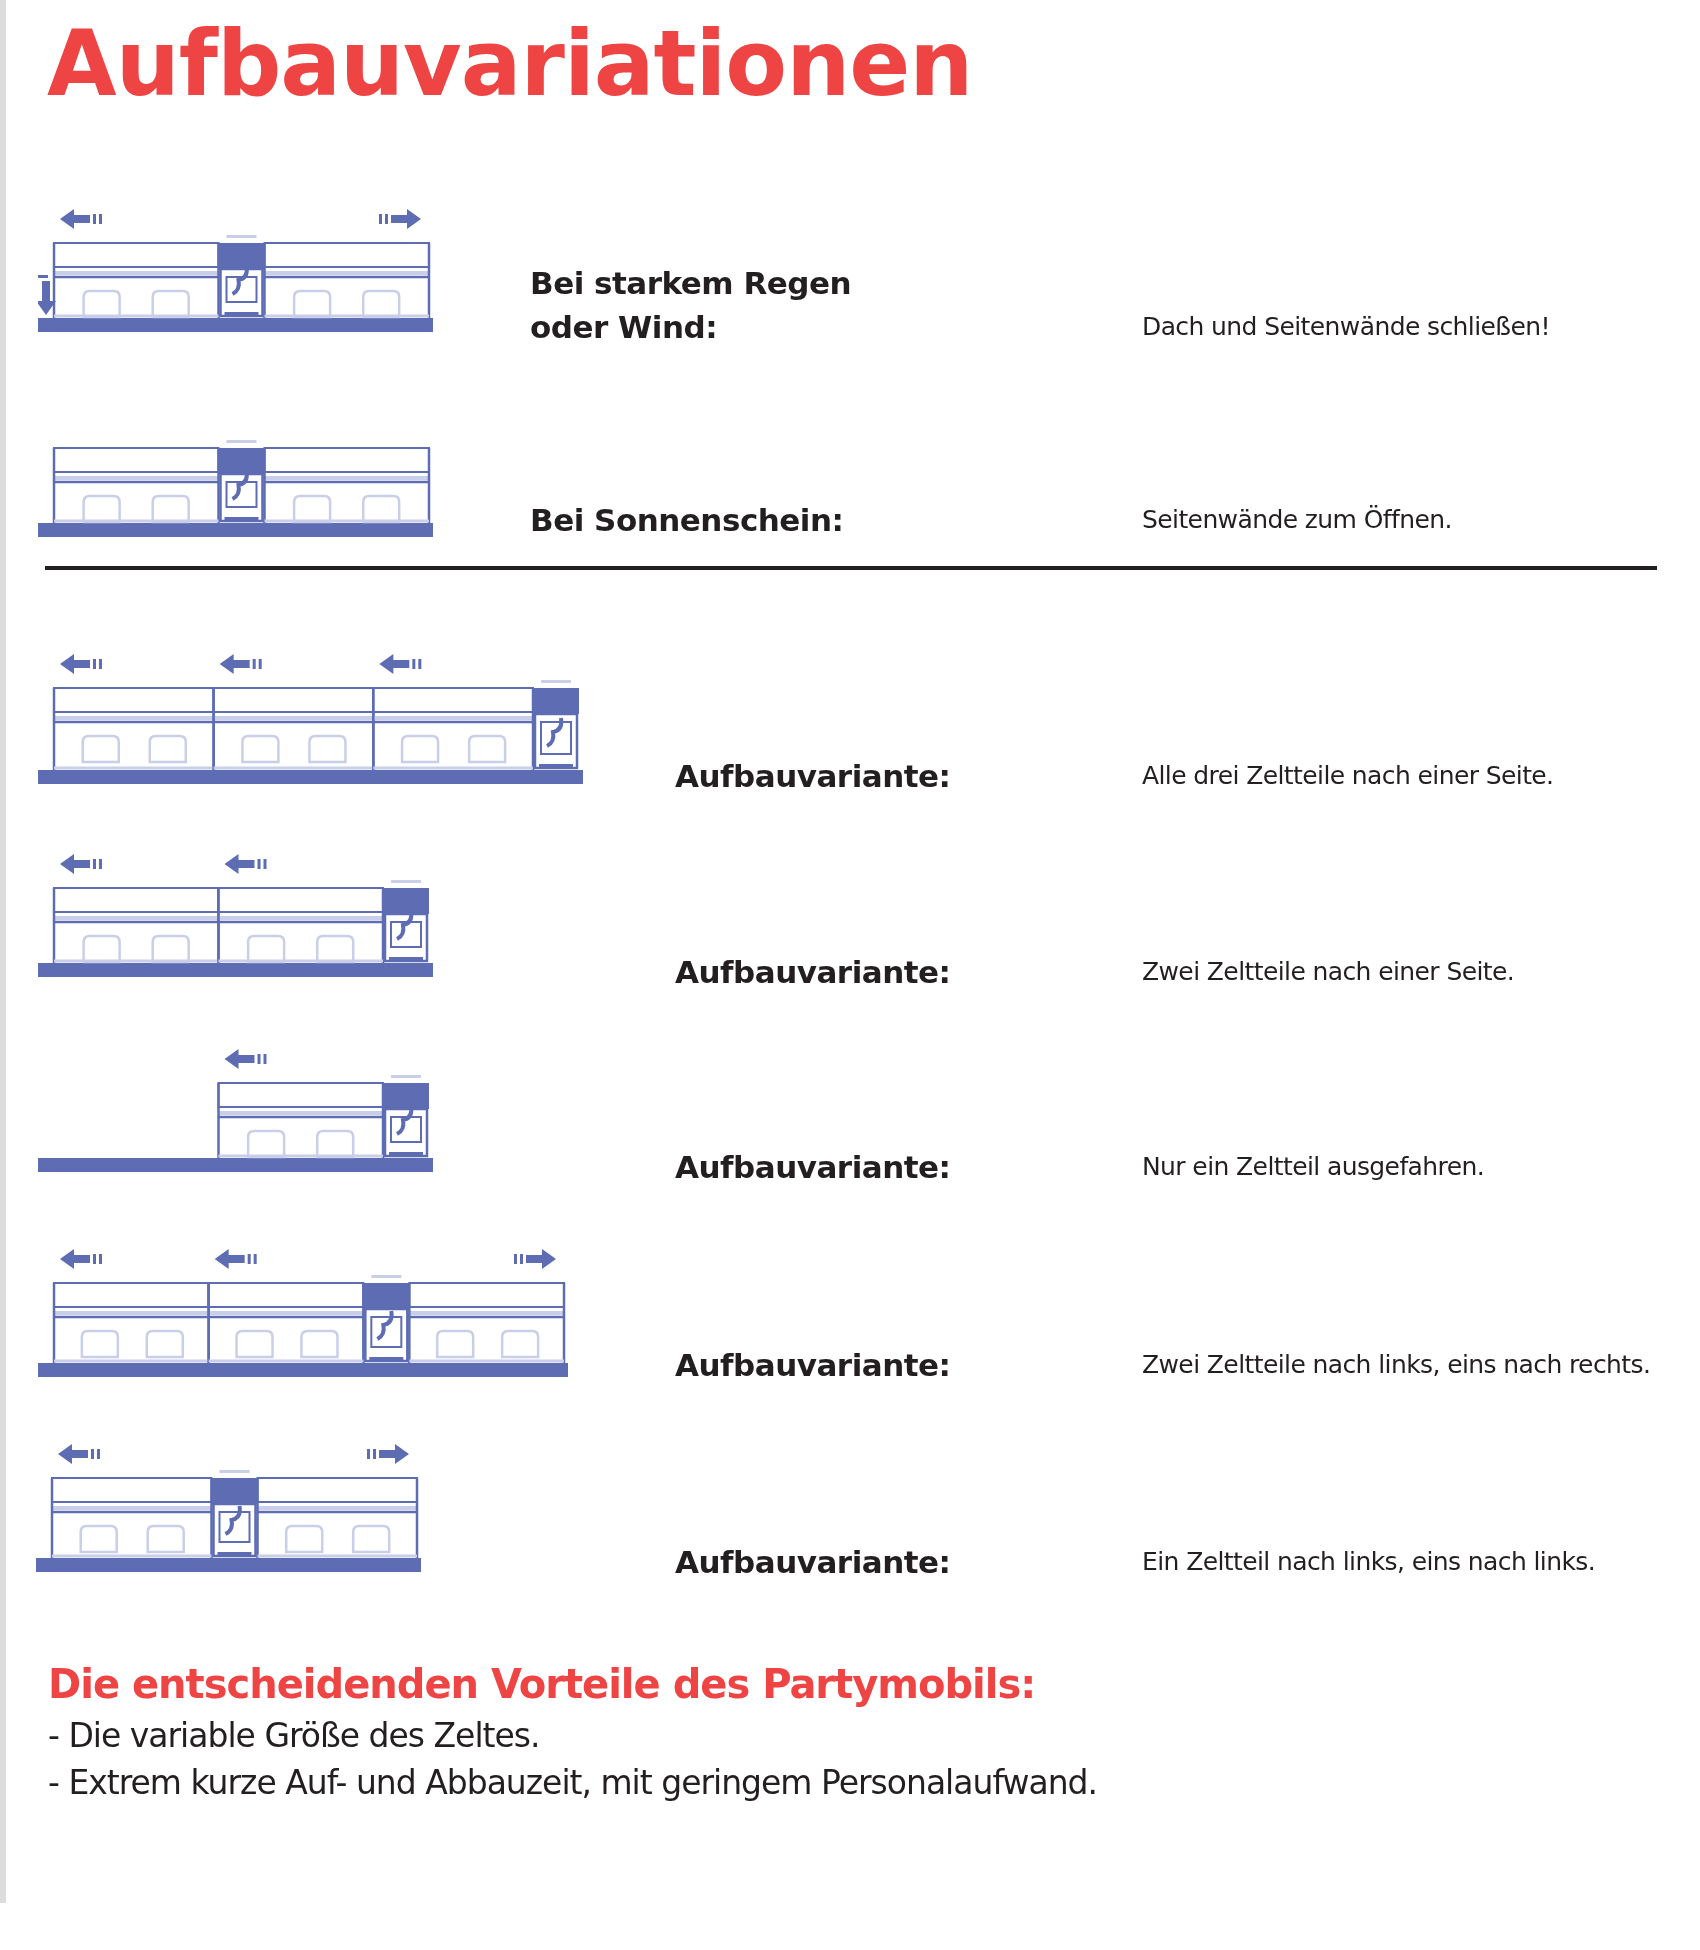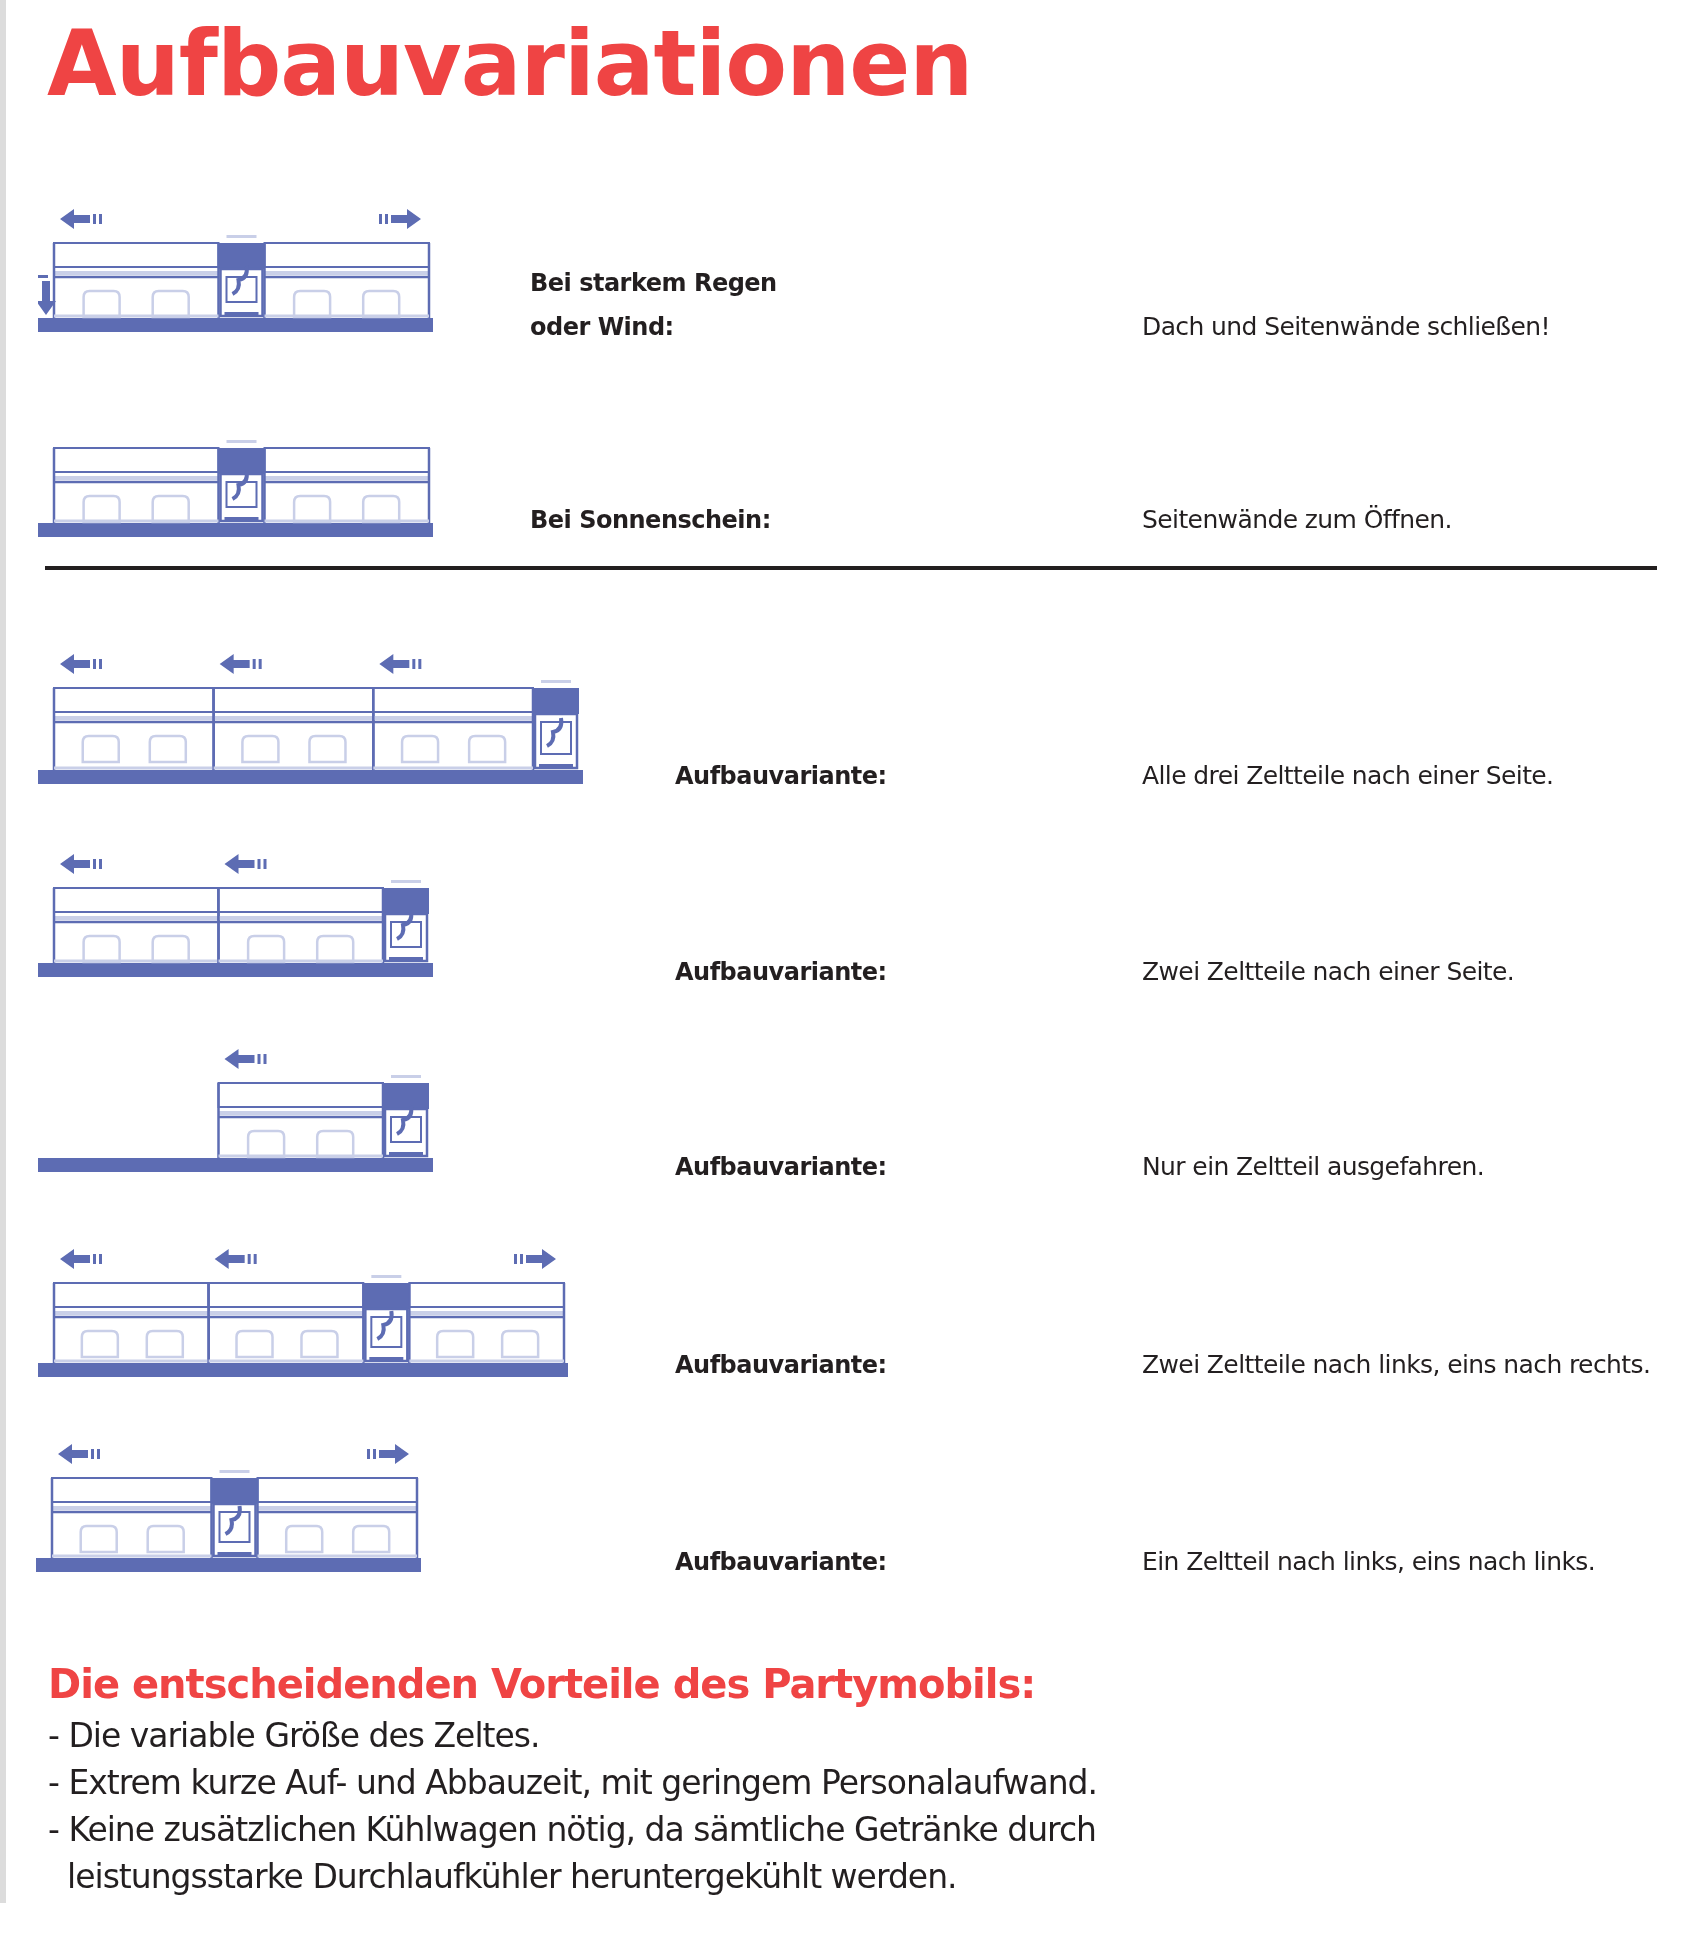--- a/index.html
+++ b/index.html
@@ -4,21 +4,21 @@
 <style>
   html, body { margin: 0; padding: 0; background: #ffffff; }
   body { width: 1700px; height: 1950px; position: relative; overflow: hidden;
          font-family: "Liberation Sans", "DejaVu Sans", sans-serif; color: #231f20; }
   .edge-strip { position: absolute; left: 0; top: 0; width: 6px; height: 1903px; background: #dcdcdc; }
   .title { position: absolute; left: 44px; top: 16px; margin: 3px; font-size: 90px; font-weight: 700;
            color: #ef4444; letter-spacing: -1px; line-height: 1; font-family: "DejaVu Sans", sans-serif; }
   .row { position: absolute; left: 0; width: 1700px; }
   .illus { position: absolute; left: 38px; }
   .illus svg { display: block; }
-  .label { position: absolute; font-size: 24px; font-weight: 700; line-height: 44px; white-space: nowrap;
+  .label { position: absolute; font-size: 31px; font-weight: 700; line-height: 44px; white-space: nowrap;
            font-family: "DejaVu Sans", sans-serif; letter-spacing: -0.5px; }
   .desc { position: absolute; left: 1142px; width: 540px; font-size: 25px; line-height: 44px;
           font-family: "DejaVu Sans", sans-serif; letter-spacing: -0.6px; }
   .divider { position: absolute; left: 45px; top: 566px; width: 1612px; height: 4px; background: #231f20; }
   .adv-heading { position: absolute; left: 48px; top: 1660px; margin: 0; font-size: 40px; font-weight: 700;
                  color: #ef4444; font-family: "DejaVu Sans", sans-serif; letter-spacing: -1px; line-height: 48px; }
   .adv-list { position: absolute; left: 48px; top: 1712px; margin: 0; padding: 0; list-style: none;
               font-size: 33px; line-height: 47px; font-family: "DejaVu Sans", sans-serif; letter-spacing: -1px; width: 1150px; }
   .adv-list li { padding-left: 19px; text-indent: -19px; }
 </style>
@@ -378,14 +378,13 @@
       </svg>
     </div>
   <div class="label" style="left:675px;top:100px">Aufbauvariante:</div>
   <div class="desc" style="top:100px">Ein Zeltteil nach links, eins nach links.</div>
 </div>
 
 <h2 class="adv-heading">Die entscheidenden Vorteile des Partymobils:</h2>
 <ul class="adv-list">
   <li>- Die variable Größe des Zeltes.</li>
   <li>- Extrem kurze Auf- und Abbauzeit, mit geringem Personalaufwand.</li>
-  <li>- Keine zusätzlichen Kühlwagen nötig, da sämtliche Getränke durch leistungsstarke Durchlaufkühler heruntergekühlt werden.</li>
 </ul>
 
 </body></html>

